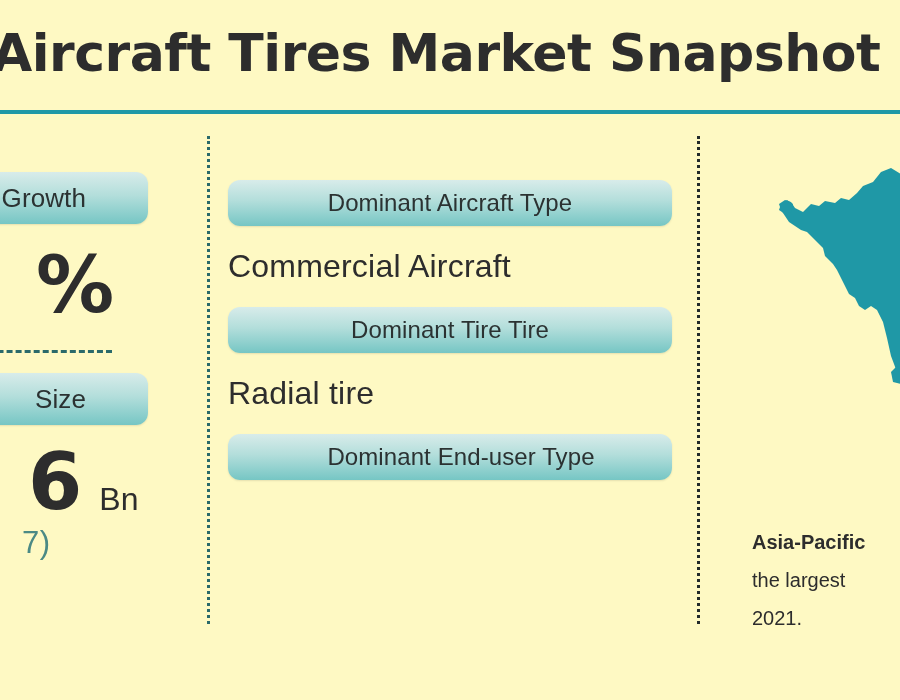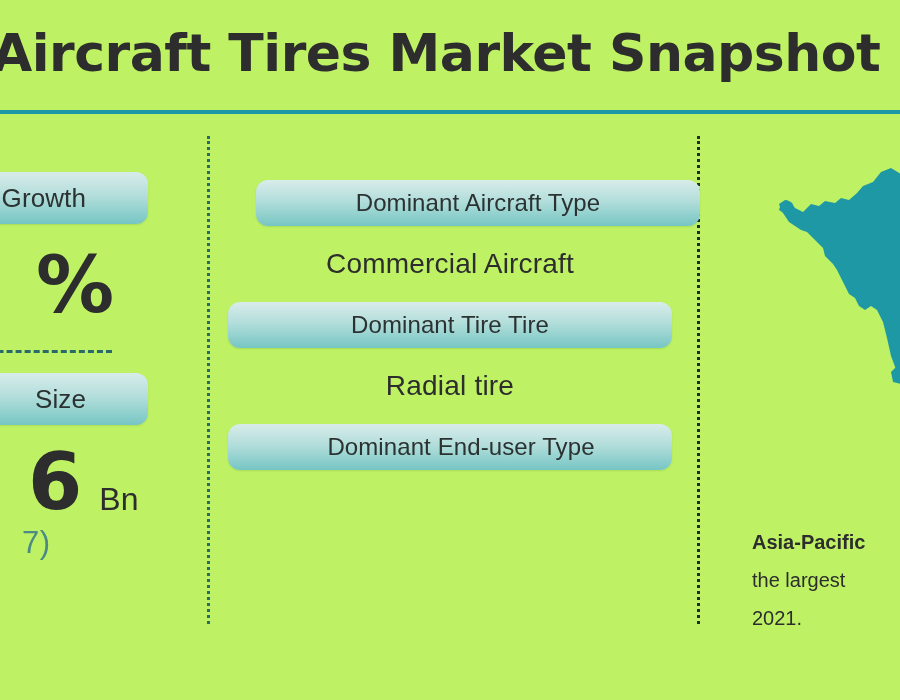--- a/index.html
+++ b/index.html
@@ -12,21 +12,21 @@
     height: 700px;
     overflow: hidden;
     font-family: "Liberation Sans", sans-serif;
     color: #2b2b2b;
     position: relative;
   }
 
   .canvas {
     position: absolute;
     inset: 0;
-    background: #bef264;
+    background: #fef9c3;
     overflow: hidden;
   }
 
   
   .header {
     position: absolute;
     left: 0;
     top: 0;
     width: 900px;
     height: 112px;
@@ -125,22 +125,21 @@
   }
 
   
   .pill-mid {
     width: 444px;
     height: 46px;
     font-size: 24px;
   }
   .mid-value {
     width: 444px;
-    text-align: center;
-    font-size: 28px;
+    font-size: 32px;
     color: #2d2d2d;
     letter-spacing: 0.2px;
   }
 
   
   .map-wrap {
     position: absolute;
     left: 745px;
     top: 160px;
     width: 230px;
@@ -190,21 +189,21 @@
     <div class="big-stat" style="margin-top:18px; margin-left:88px;">
       <span>6</span>
       <span class="unit">Bn</span>
     </div>
 
     <div class="stat-period" style="margin-top:4px; margin-left:82px;">7)</div>
   </div>
 
   <div class="col col-mid">
 
-    <div class="pill pill-mid" style="margin-top:44px;margin-left:28px;">Dominant Aircraft Type</div>
+    <div class="pill pill-mid" style="margin-top:44px;">Dominant Aircraft Type</div>
     <div class="mid-value" style="margin-top:22px;">Commercial Aircraft</div>
 
     <div class="pill pill-mid" style="margin-top:22px;">Dominant Tire Tire</div>
     <div class="mid-value" style="margin-top:22px;">Radial tire</div>
 
     <div class="pill pill-mid" style="margin-top:22px;padding-left:22px;">Dominant End-user Type</div>
   </div>
 
   <div class="map-wrap">
     <svg width="230" height="235" viewBox="0 0 230 235" xmlns="http://www.w3.org/2000/svg">

